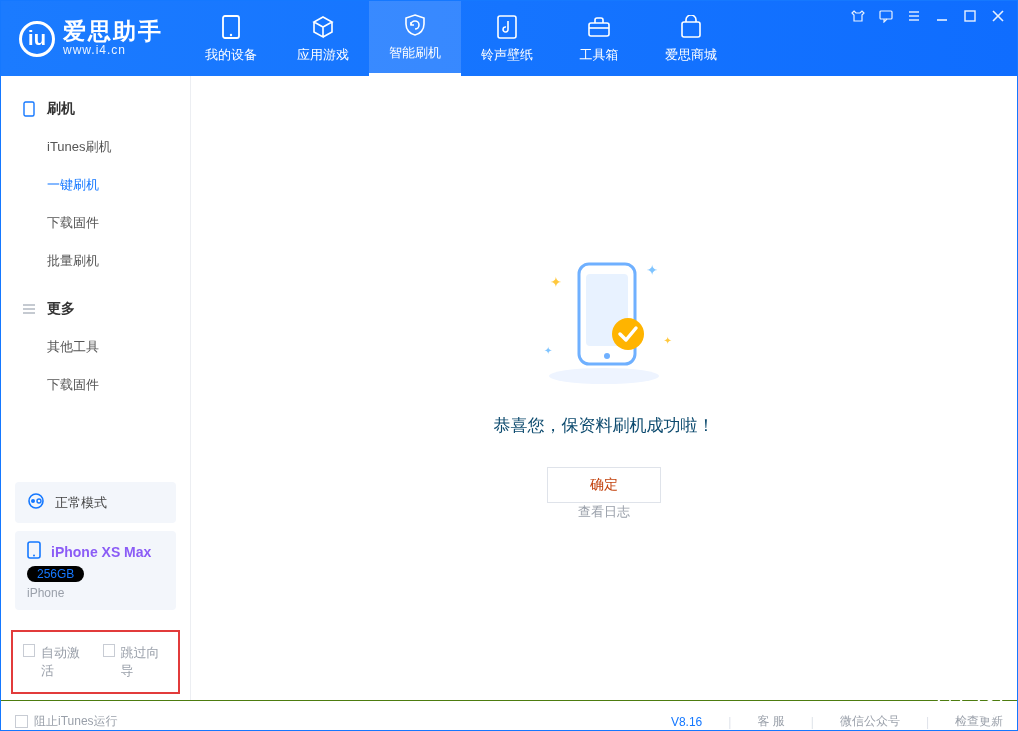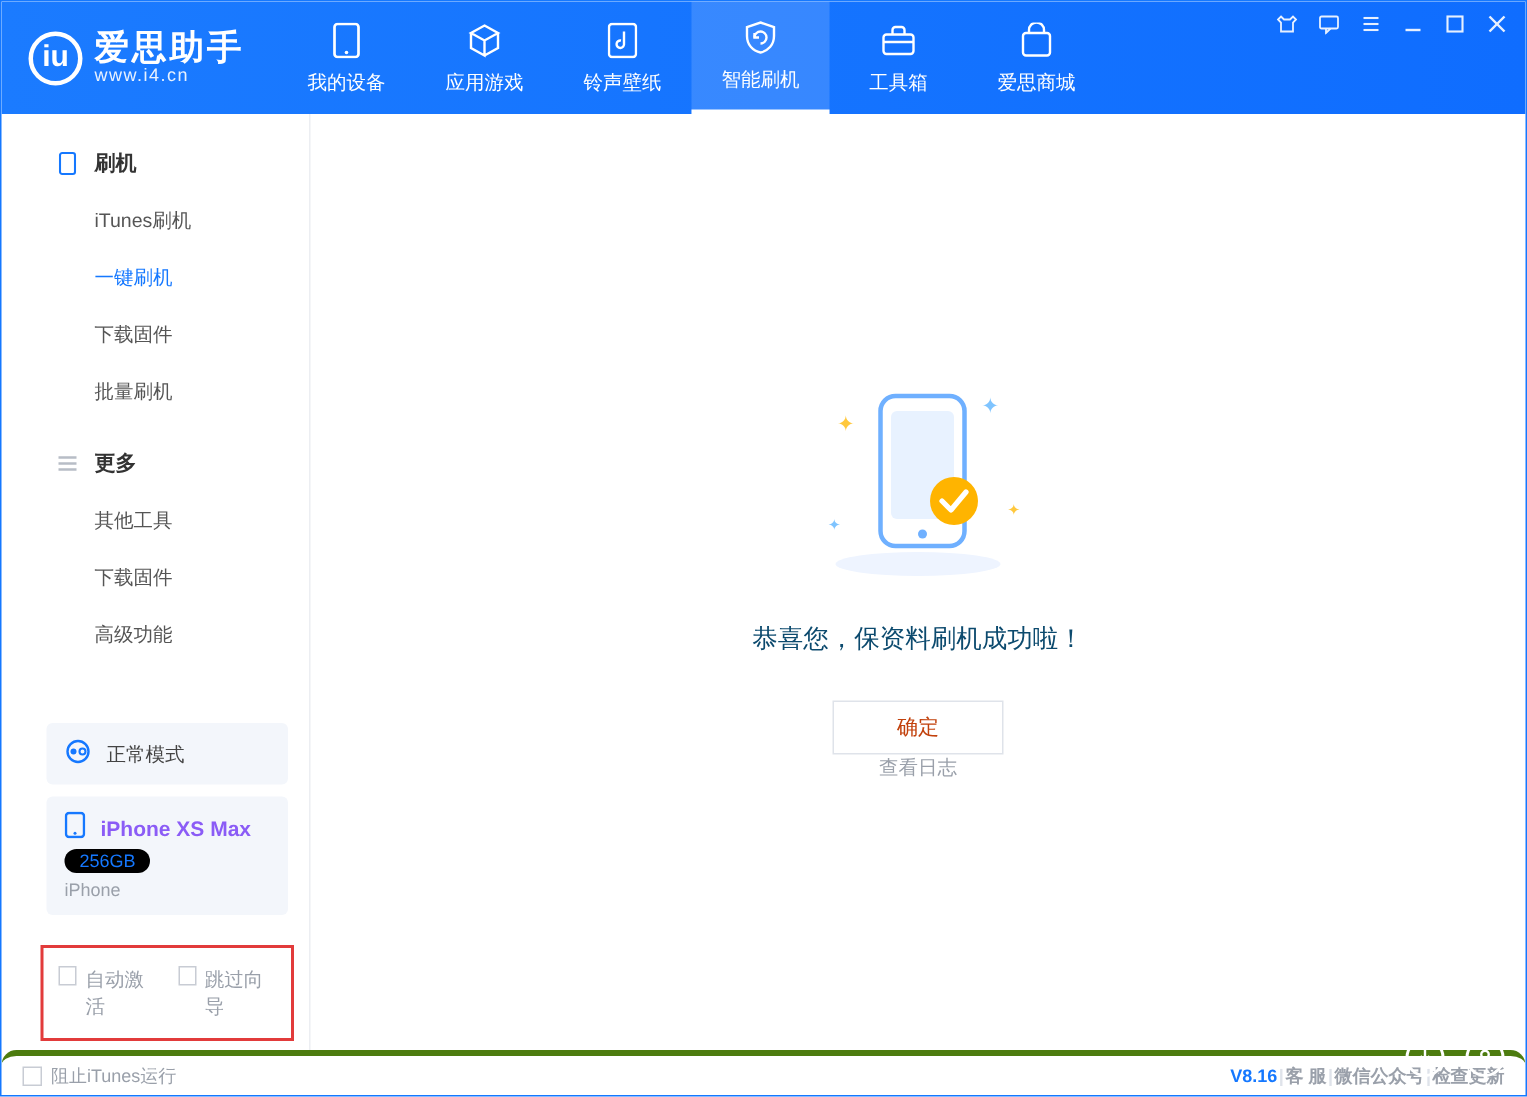--- a/index.html
+++ b/index.html
@@ -28,21 +28,21 @@
 }
 .nav-item.active { background: rgba(255,255,255,.15); border-bottom: 3px solid #fff; }
 .nav-icon { width: 26px; height: 26px; display: flex; align-items: center; justify-content: center; }
 
 .win-ctrls-top { position: absolute; top: 6px; right: 10px; display: flex; gap: 10px; align-items: center; }
 .win-btn { width: 18px; height: 18px; color: #fff; display: flex; align-items: center; justify-content: center; cursor: pointer; opacity: .9; }
 .win-ctrls-bottom { position: absolute; bottom: 12px; right: 14px; display: flex; gap: 14px; }
 .round-btn { width: 26px; height: 26px; border: 2px solid #fff; border-radius: 50%; display: flex; align-items: center; justify-content: center; cursor: pointer; }
 
 
-.body { display: flex; height: calc(100% - 75px - 30px); padding-left: 16px; }
+.body { display: flex; height: calc(100% - 75px - 30px); }
 .sidebar { width: 190px; border-right: 1px solid #eceef2; display: flex; flex-direction: column; }
 .side-scroll { flex: 1; padding-top: 14px; }
 .cat { display: flex; align-items: center; padding: 10px 20px; font-size: 14px; font-weight: 600; color: #333; }
 .cat .cat-ico { width: 16px; height: 16px; margin-right: 10px; display: flex; align-items: center; justify-content: center; color: #1578ff; }
 .cat.more .cat-ico { color: #b7bdc6; }
 .sub { padding: 10px 20px 10px 46px; font-size: 13px; color: #555; cursor: pointer; }
 .sub.active { color: #1578ff; }
 
 .side-bottom { padding: 12px 14px; }
 .mode-card, .device-card { background: #f3f6fb; border-radius: 4px; padding: 10px 12px; margin-bottom: 8px; display: flex; align-items: center; gap: 10px; font-size: 13px; color: #444; }
@@ -57,23 +57,23 @@
 
 
 .main { flex: 1; display: flex; align-items: center; justify-content: center; flex-direction: column; }
 .illus { position: relative; width: 160px; height: 130px; margin-bottom: 28px; }
 .sparkle { position: absolute; color: #ffc83d; font-size: 14px; }
 .msg { font-size: 17px; color: #0c4a6e; margin-bottom: 30px; }
 .ok-btn { padding: 8px 42px; border: 1px solid #dfe3ea; background: #fff; font-size: 14px; color: #c2410c; cursor: pointer; }
 .log-link { font-size: 13px; color: #9aa0aa; cursor: pointer; text-decoration: underline; text-decoration-color: transparent; }
 
 
-.footer { height: 30px; border-top: 4px solid #4d7c0f; display: flex; align-items: center; padding: 0 14px; font-size: 12px; color: #9aa0aa; border-radius: 10px; }
+.footer { height: 30px; border-top: 1px solid #4d7c0f; display: flex; align-items: flex-end; padding: 0 14px; font-size: 12px; color: #9aa0aa; }
 .footer .left { display: flex; align-items: center; gap: 6px; cursor: pointer; }
-.footer .right { margin-left: auto; display: flex; align-items: center; gap: 1px; font-weight: bold; }
+.footer .right { margin-left: auto; display: flex; align-items: center; gap: 26px; }
 .footer .sep { color: #dfe3ea; }
 .footer .link { cursor: pointer; }
 .footer .ver { color: #1578ff; }
 </style>
 </head>
 <body>
 
 <div class="header">
   <div class="logo">
     <div class="logo-mark">iu</div>
@@ -94,38 +94,38 @@
       <span>我的设备</span>
     </div>
     <div class="nav-item">
       <span class="nav-icon">
         <svg width="24" height="24" viewBox="0 0 24 24">
             <path d="M12 2 L21 7 L12 12 L3 7 Z M3 7 V17 L12 22 V12 M21 7 V17 L12 22" fill="none" stroke="#fff" stroke-width="1.6"></path>
           </svg>
       </span>
       <span>应用游戏</span>
     </div>
-    <div class="nav-item">
-      <span class="nav-icon">
-        <svg width="20" height="24" viewBox="0 0 20 24">
-            <rect x="1" y="1" width="18" height="22" rx="2" fill="none" stroke="#fff" stroke-width="1.6"></rect>
-            <path d="M11 6 V14 A2.5 2.5 0 1 1 9 12" fill="none" stroke="#fff" stroke-width="1.6"></path>
-          </svg>
-      </span>
-      <span>铃声壁纸</span>
-    </div>
     <div class="nav-item active">
       <span class="nav-icon">
         <svg width="24" height="24" viewBox="0 0 24 24">
             <path d="M12 2 L21 5 V11 C21 17 17 21 12 22 C7 21 3 17 3 11 V5 Z" fill="none" stroke="#fff" stroke-width="1.6"></path>
             <path d="M8 12 A4 4 0 1 1 12 16" fill="none" stroke="#fff" stroke-width="1.6"></path>
             <path d="M8 9 L8 12 L11 12" fill="none" stroke="#fff" stroke-width="1.6"></path>
           </svg>
       </span>
       <span>智能刷机</span>
+    </div>
+    <div class="nav-item">
+      <span class="nav-icon">
+        <svg width="20" height="24" viewBox="0 0 20 24">
+            <rect x="1" y="1" width="18" height="22" rx="2" fill="none" stroke="#fff" stroke-width="1.6"></rect>
+            <path d="M11 6 V14 A2.5 2.5 0 1 1 9 12" fill="none" stroke="#fff" stroke-width="1.6"></path>
+          </svg>
+      </span>
+      <span>铃声壁纸</span>
     </div>
     <div class="nav-item">
       <span class="nav-icon">
         <svg width="24" height="22" viewBox="0 0 24 22">
             <rect x="2" y="7" width="20" height="13" rx="2" fill="none" stroke="#fff" stroke-width="1.6"></rect>
             <path d="M8 7 V4 A2 2 0 0 1 10 2 H14 A2 2 0 0 1 16 4 V7" fill="none" stroke="#fff" stroke-width="1.6"></path>
             <line x1="2" y1="12" x2="22" y2="12" stroke="#fff" stroke-width="1.6"></line>
           </svg>
       </span>
       <span>工具箱</span>
@@ -214,21 +214,20 @@
             <svg width="14" height="12" viewBox="0 0 14 12">
               <line x1="1" y1="2" x2="13" y2="2" stroke="#b7bdc6" stroke-width="1.6"></line>
               <line x1="1" y1="6" x2="13" y2="6" stroke="#b7bdc6" stroke-width="1.6"></line>
               <line x1="1" y1="10" x2="13" y2="10" stroke="#b7bdc6" stroke-width="1.6"></line>
             </svg>
           </span>
         <span>更多</span>
       </div>
       <div class="sub">其他工具</div>
       <div class="sub">下载固件</div>
-      <div class="sub">高级功能</div>
     </div>
 
     <div class="side-bottom">
       <div class="mode-card">
         <span><svg width="18" height="18" viewBox="0 0 18 18">
               <circle cx="9" cy="9" r="7" fill="none" stroke="#1578ff" stroke-width="1.6"></circle>
               <circle cx="6" cy="9" r="2" fill="#1578ff"></circle>
               <circle cx="12" cy="9" r="2" fill="none" stroke="#1578ff" stroke-width="1.4"></circle>
             </svg></span>
         <span>正常模式</span>

